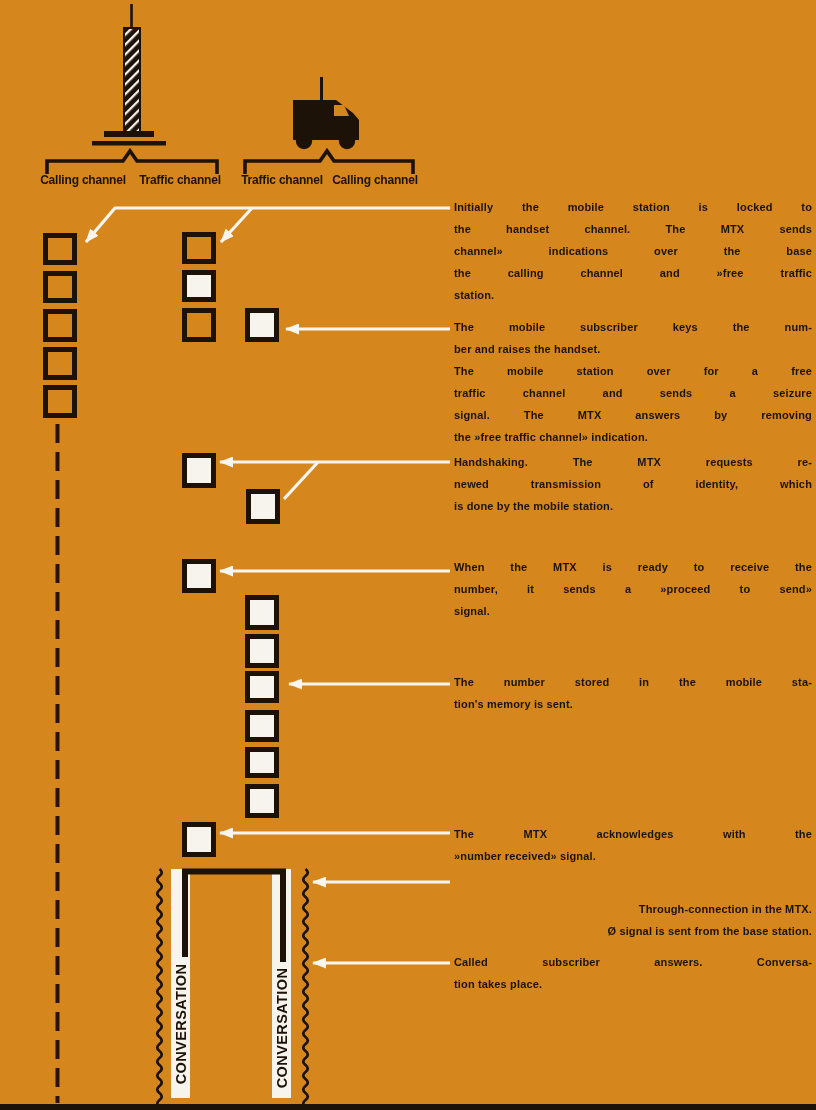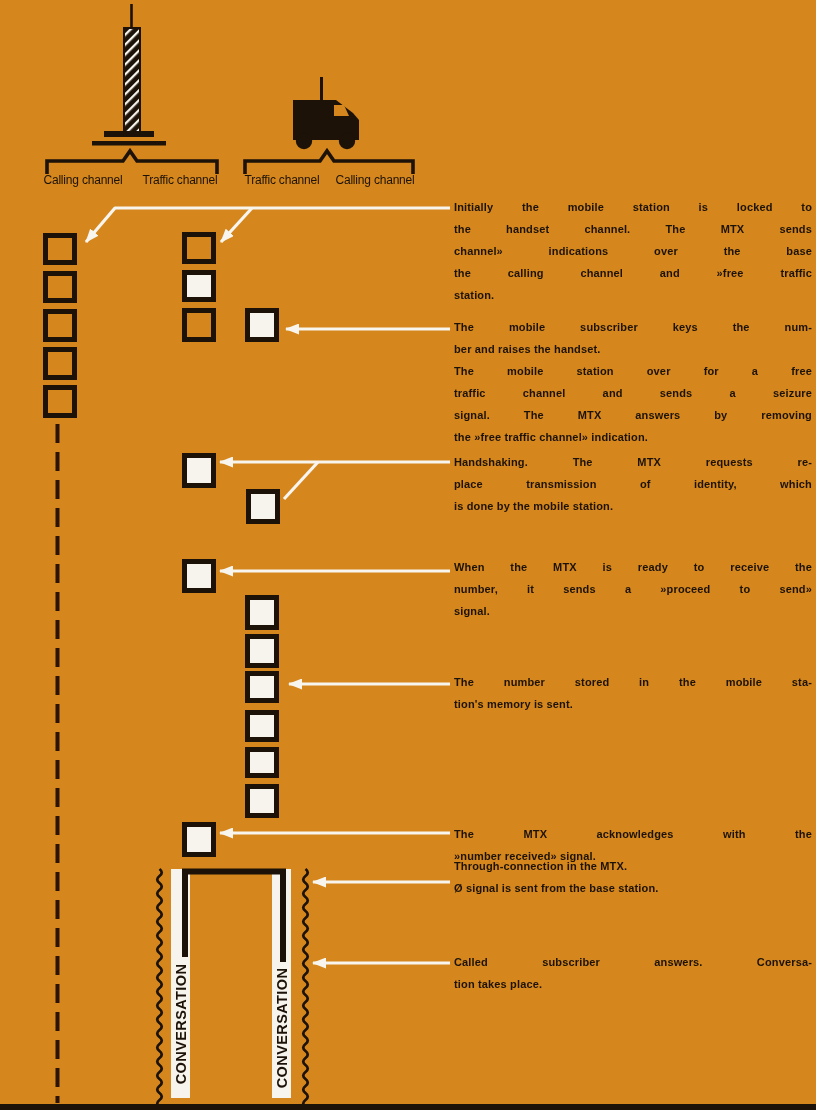--- a/index.html
+++ b/index.html
@@ -10,21 +10,21 @@
   .page{
     position:relative;width:816px;height:1110px;margin:0 auto;
     background:var(--bg);overflow:hidden;
   }
   svg.layer{position:absolute;left:0;top:0;width:816px;height:1110px;}
   .wline{stroke:var(--line);stroke-width:3.2;fill:none;stroke-linejoin:round;stroke-linecap:butt;}
   .sq{position:absolute;border:5px solid var(--ink);box-sizing:border-box;background:transparent;}
   .sq-white{background:var(--paper);}
   .chlabel{
     position:absolute;top:173px;width:120px;text-align:center;
-    font-weight:normal;font-size:12px;letter-spacing:-0.2px;color:var(--ink);white-space:nowrap;
+    font-weight:bold;font-size:12px;letter-spacing:-0.2px;color:var(--ink);white-space:nowrap;
   }
   .ann{position:absolute;left:454px;width:358px;color:var(--ink);font-weight:bold;font-size:11px;}
   .ln{line-height:21.9px;white-space:nowrap;letter-spacing:0.15px;}
   .ln.j{text-align:justify;text-align-last:justify;text-justify:inter-word;white-space:normal;}
   .conv{
     position:absolute;height:18px;display:flex;align-items:center;justify-content:center;
     font-weight:bold;font-size:14.5px;letter-spacing:0.4px;color:var(--ink);
     transform:rotate(-90deg);transform-origin:center;white-space:nowrap;
   }
   .strip{position:absolute;left:0;top:1104px;width:816px;height:6px;background:var(--ink);}
@@ -138,37 +138,37 @@
       <div class="ann" style="top: 317px;">
         <div class="ln j">The mobile subscriber keys the num-</div>
         <div class="ln">ber and raises the handset.</div>
         <div class="ln j">The mobile station over for a free</div>
         <div class="ln j">traffic channel and sends a seizure</div>
         <div class="ln j">signal. The MTX answers by removing</div>
         <div class="ln">the »free traffic channel» indication.</div>
       </div>
       <div class="ann" style="top: 452px;">
         <div class="ln j">Handshaking. The MTX requests re-</div>
-        <div class="ln j">place transmission of identity, which</div>
+        <div class="ln j">newed transmission of identity, which</div>
         <div class="ln">is done by the mobile station.</div>
       </div>
       <div class="ann" style="top: 557px;">
         <div class="ln j">When the MTX is ready to receive the</div>
         <div class="ln j">number, it sends a »proceed to send»</div>
         <div class="ln">signal.</div>
       </div>
       <div class="ann" style="top: 672px;">
         <div class="ln j">The number stored in the mobile sta-</div>
         <div class="ln">tion's memory is sent.</div>
       </div>
       <div class="ann" style="top: 824px;">
         <div class="ln j">The MTX acknowledges with the</div>
         <div class="ln">»number received» signal.</div>
       </div>
-      <div class="ann" style="top: 856px;">
+      <div class="ann" style="top: 899px; text-align: right;">
         <div class="ln">Through-connection in the MTX.</div>
         <div class="ln">Ø signal is sent from the base station.</div>
       </div>
       <div class="ann" style="top: 952px;">
         <div class="ln j">Called subscriber answers. Conversa-</div>
         <div class="ln">tion takes place.</div>
       </div>
     </div>
 
   <div class="strip"></div>

